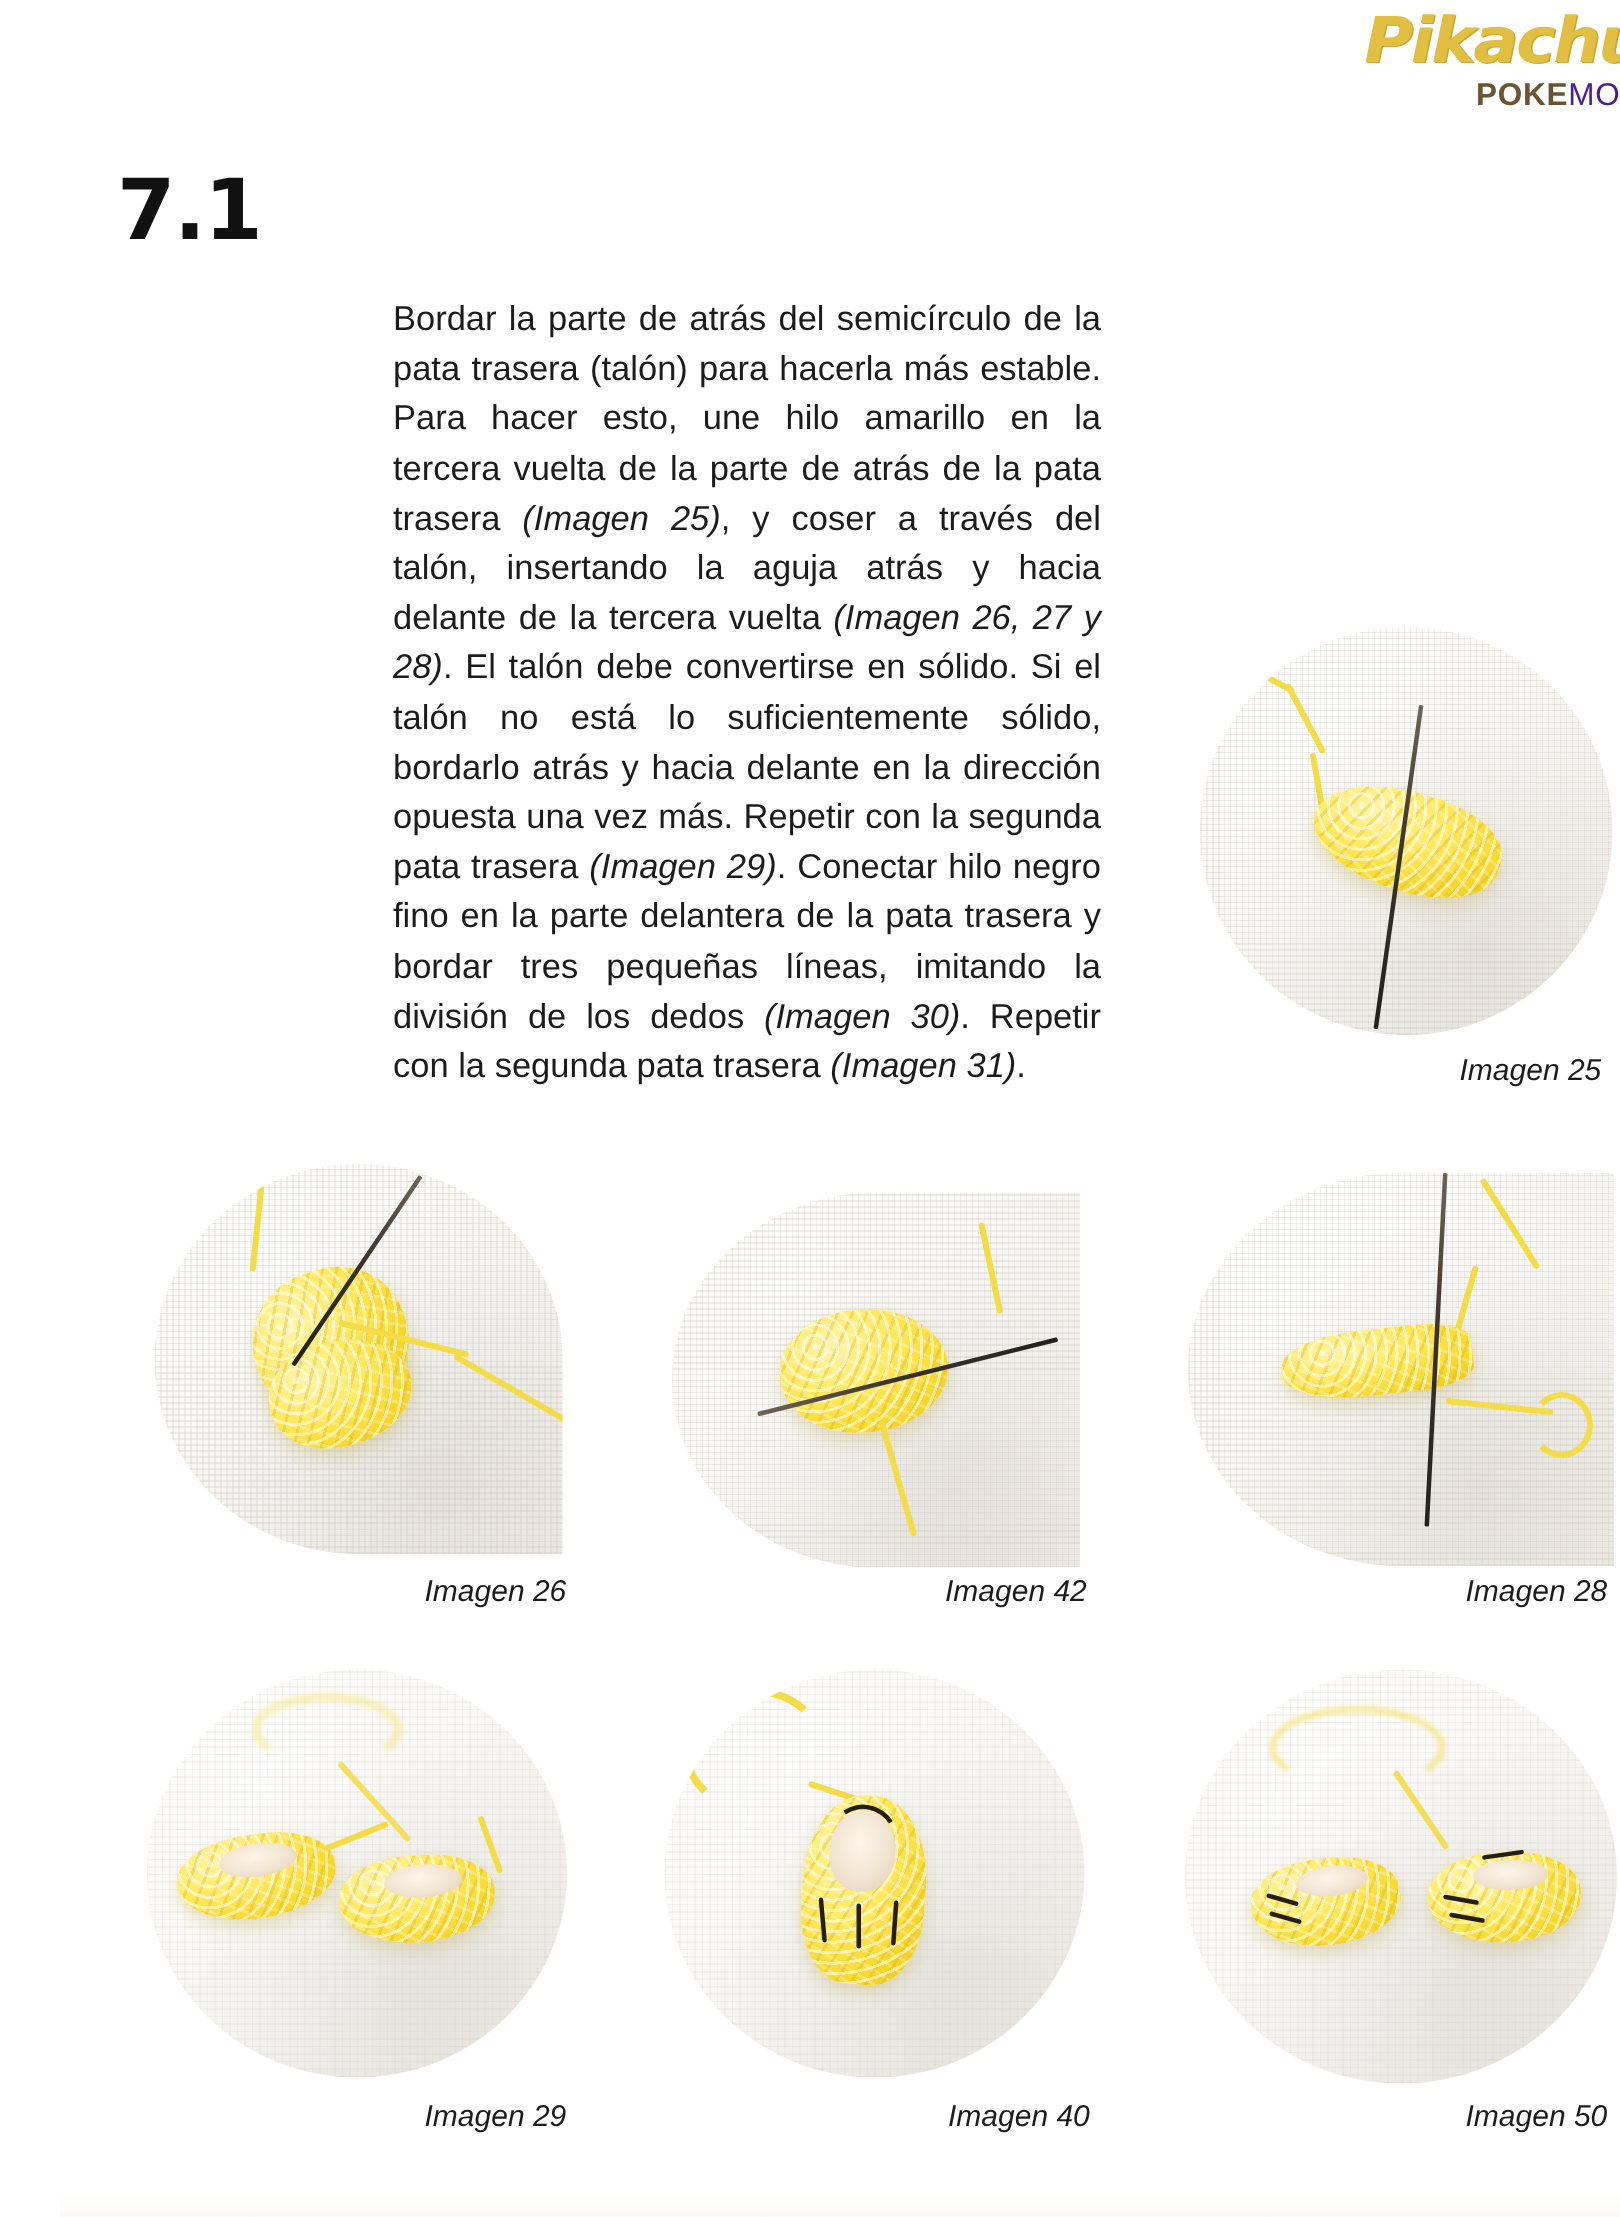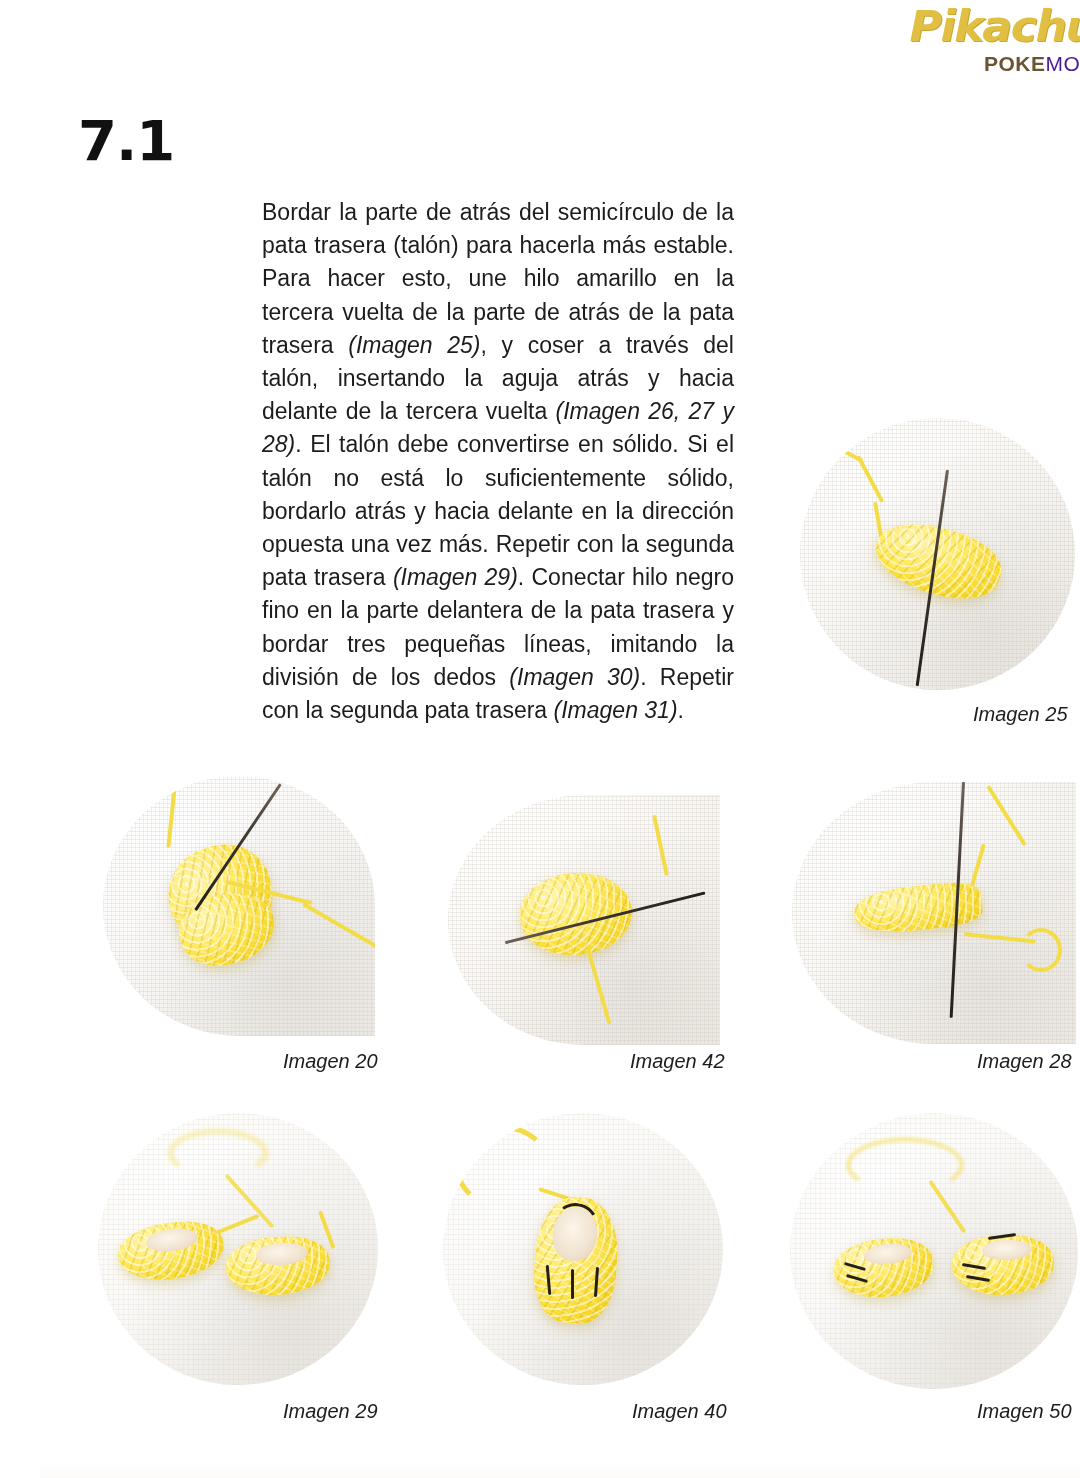--- a/index.html
+++ b/index.html
@@ -245,21 +245,21 @@
     <div class="yarn-line" style="left:72px; top:6px; width:64px; height:4px; transform:rotate(96deg); transform-origin:left center;"></div>
 
     <div class="crochet" style="left:66px; top:70px; width:104px; height:100px; border-radius:48% 46% 52% 50%; transform:rotate(-18deg);"></div>
     <div class="crochet" style="left:76px; top:118px; width:96px; height:70px; border-radius:46% 50% 50% 46%; transform:rotate(-14deg);"></div>
 
     <div class="needle" style="left:176px; top:8px; width:2.5px; height:152px; transform:rotate(34deg); transform-origin:top center;"></div>
 
     <div class="yarn-line" style="left:124px; top:104px; width:88px; height:4px; transform:rotate(14deg); transform-origin:left center;"></div>
     <div class="yarn-line" style="left:200px; top:126px; width:86px; height:4px; transform:rotate(30deg); transform-origin:left center;"></div>
   </div>
-  <div class="caption" style="left:243px; top:1050px;">Imagen 20</div>
+  <div class="caption" style="left:243px; top:1050px;">Imagen 26</div>
 
   <div class="photo shape-sq-r" style="left:408px; top:795px; width:272px; height:250px;">
     <div class="photo-inner"></div>
     <div class="weave"></div>
     <div class="shade"></div>
 
     <div class="yarn-line" style="left:206px; top:18px; width:62px; height:4px; transform:rotate(78deg); transform-origin:left center;"></div>
 
     <div class="crochet" style="left:72px; top:78px; width:112px; height:82px; border-radius:48% 50% 50% 48%; transform:rotate(-4deg);"></div>
 

